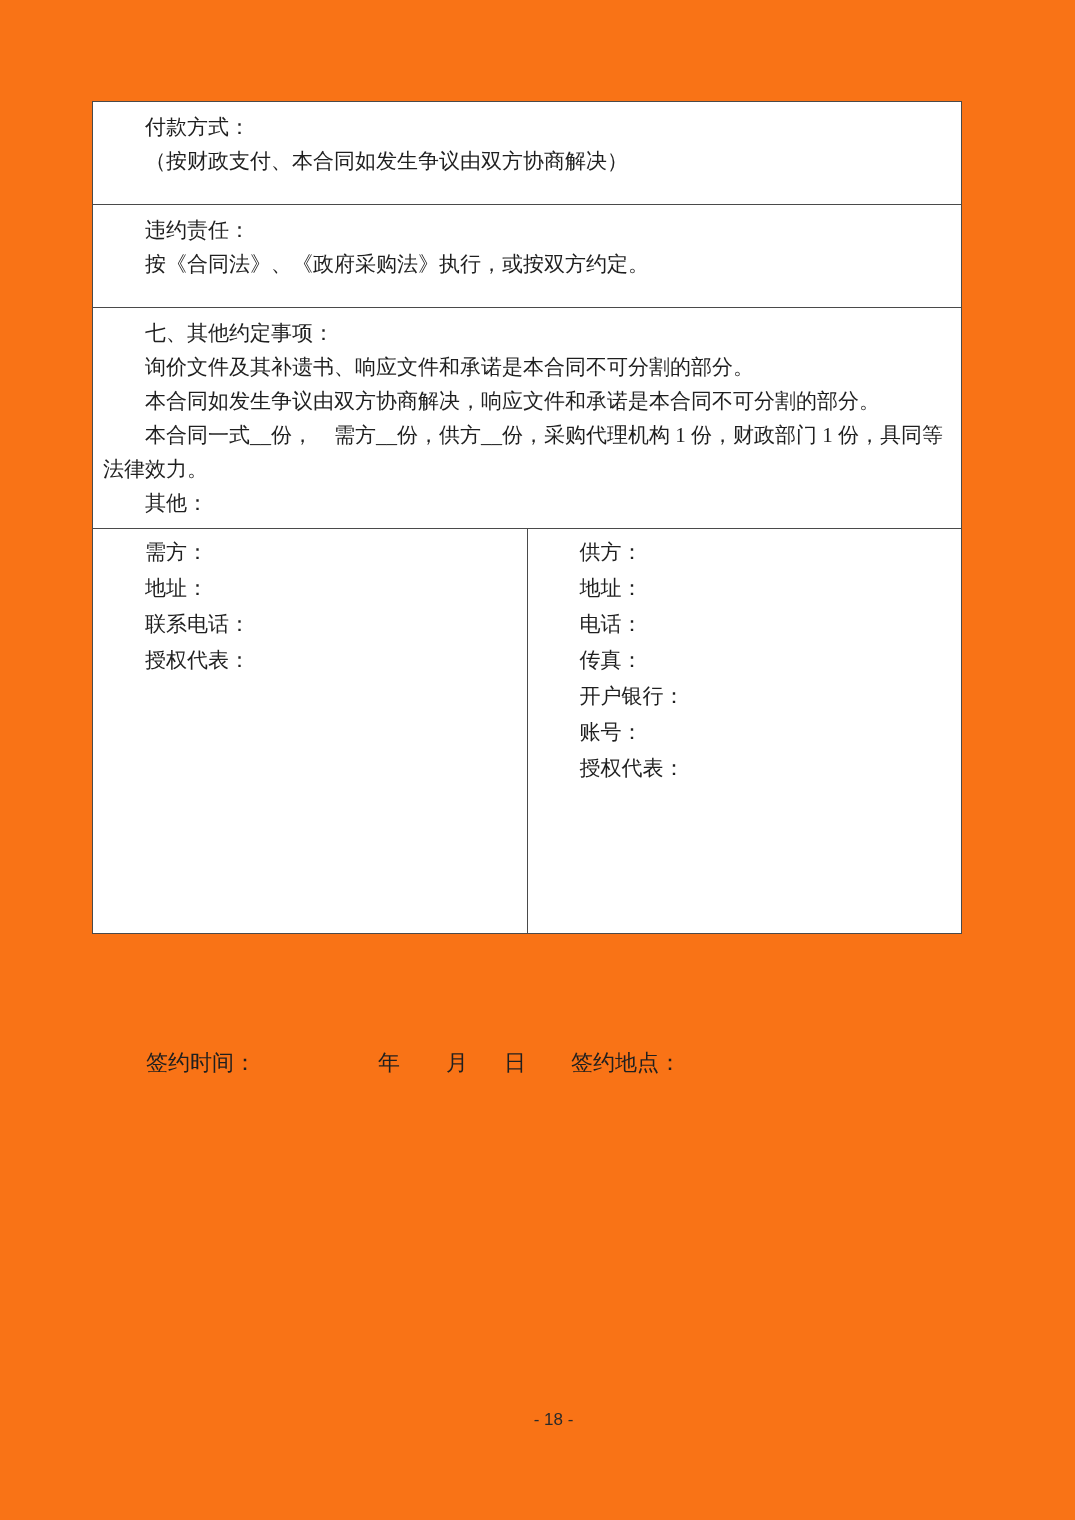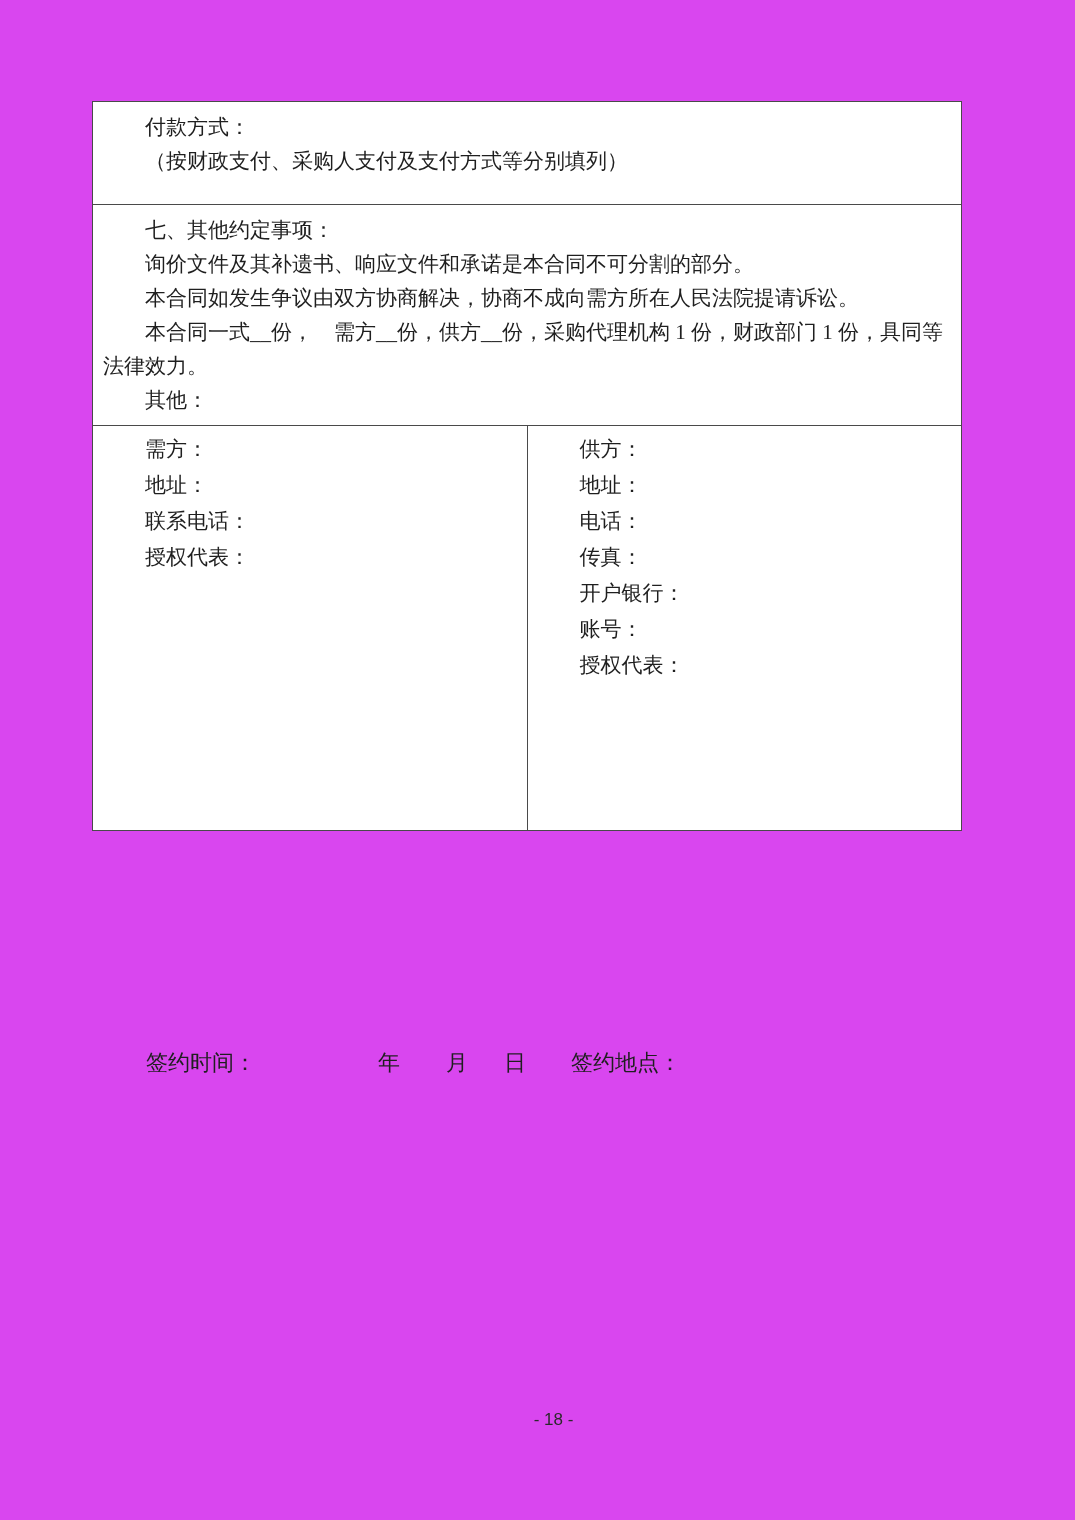--- a/index.html
+++ b/index.html
@@ -5,21 +5,21 @@
   * { margin: 0; padding: 0; box-sizing: border-box; }
   html, body { background: #ffffff; }
   body {
     width: 1075px; height: 1520px;
     font-family: "Liberation Serif", "DejaVu Serif", serif;
     color: #1f1f1f;
   }
   .page {
     position: relative;
     width: 1075px; height: 1520px;
-    background: #d946ef;
+    background: #f97316;
     overflow: hidden;
   }
   table.contract {
     position: absolute;
     left: 92px; top: 101px;
     width: 870px;
     border-collapse: collapse;
     table-layout: fixed;
   }
   table.contract td {
@@ -64,28 +64,34 @@
 </head>
 <body>
 
 <div class="page">
 
   <table class="contract">
     <tbody>
         <tr class="row-payment">
       <td colspan="2">
         <p class="ind">付款方式：</p>
-        <p class="ind">（按财政支付、采购人支付及支付方式等分别填列）</p>
+        <p class="ind">（按财政支付、本合同如发生争议由双方协商解决）</p>
+      </td>
+    </tr>
+    <tr class="row-breach">
+      <td colspan="2">
+        <p class="ind">违约责任：</p>
+        <p class="ind">按《合同法》、《政府采购法》执行，或按双方约定。</p>
       </td>
     </tr>
     <tr class="row-other">
       <td colspan="2">
         <p class="ind">七、其他约定事项：</p>
         <p class="ind">询价文件及其补遗书、响应文件和承诺是本合同不可分割的部分。</p>
-        <p class="ind">本合同如发生争议由双方协商解决，协商不成向需方所在人民法院提请诉讼。</p>
+        <p class="ind">本合同如发生争议由双方协商解决，响应文件和承诺是本合同不可分割的部分。</p>
         <p class="ind">本合同一式__份，　需方__份，供方__份，采购代理机构 1 份，财政部门 1 份，具同等</p>
         <p class="noind">法律效力。</p>
         <p class="ind">其他：</p>
       </td>
     </tr>
     <tr class="row-parties">
       <td class="cell-buyer">
         <p class="ind">需方：</p>
         <p class="ind">地址：</p>
         <p class="ind">联系电话：</p>

